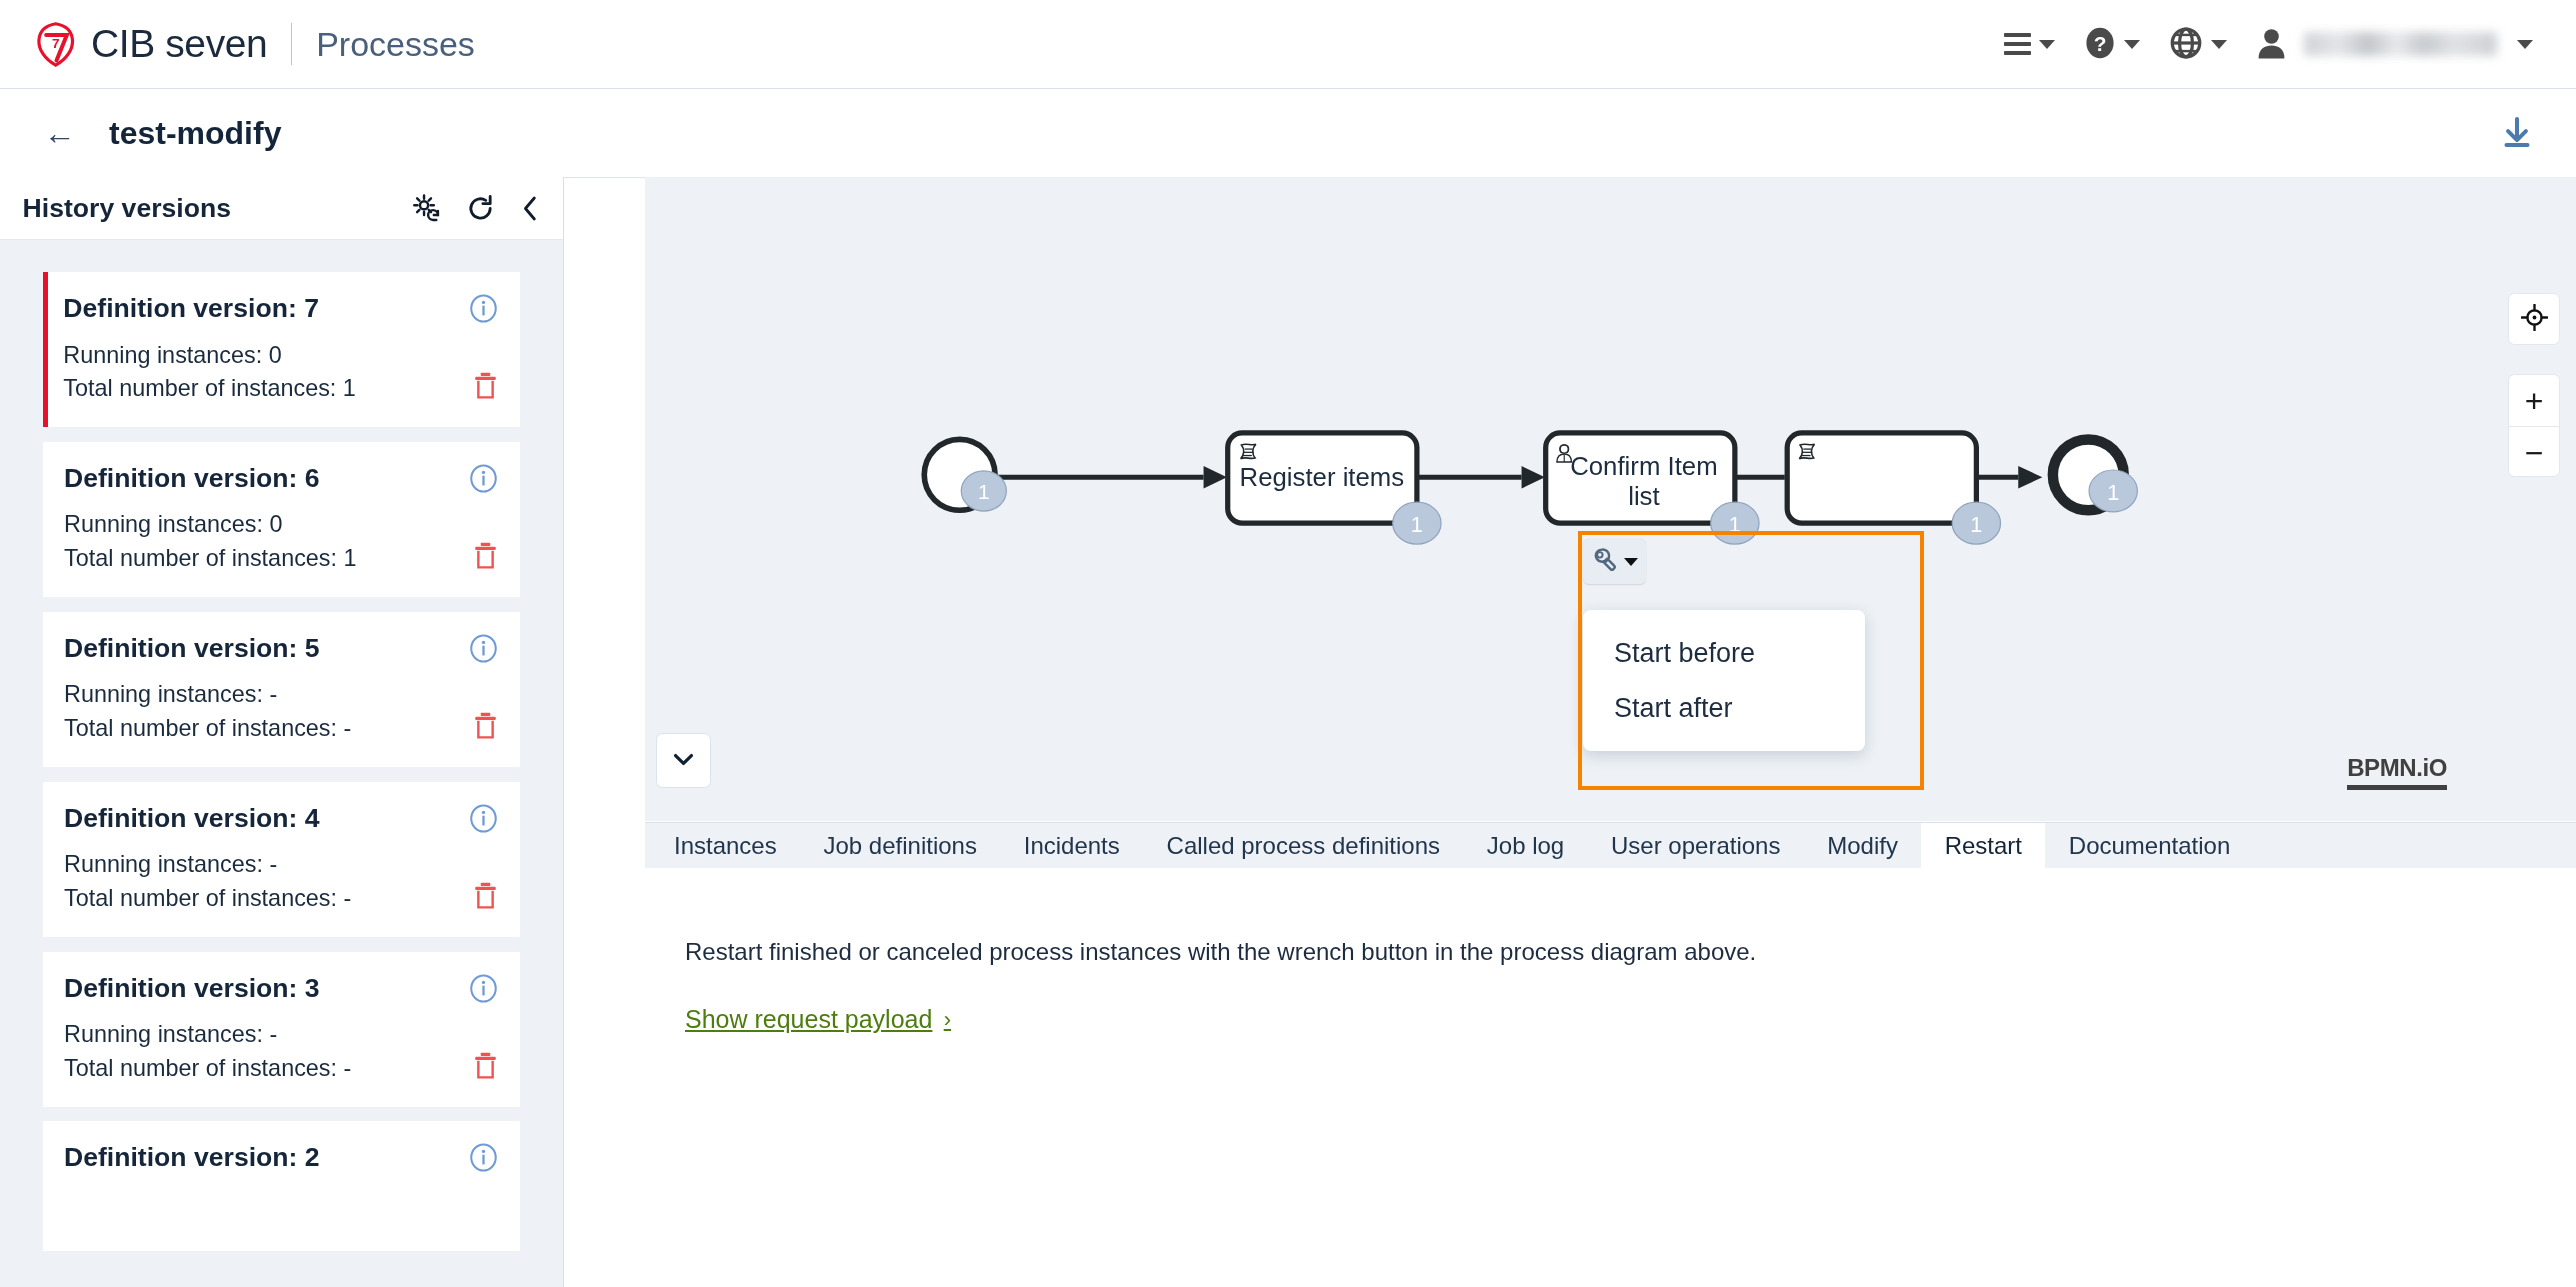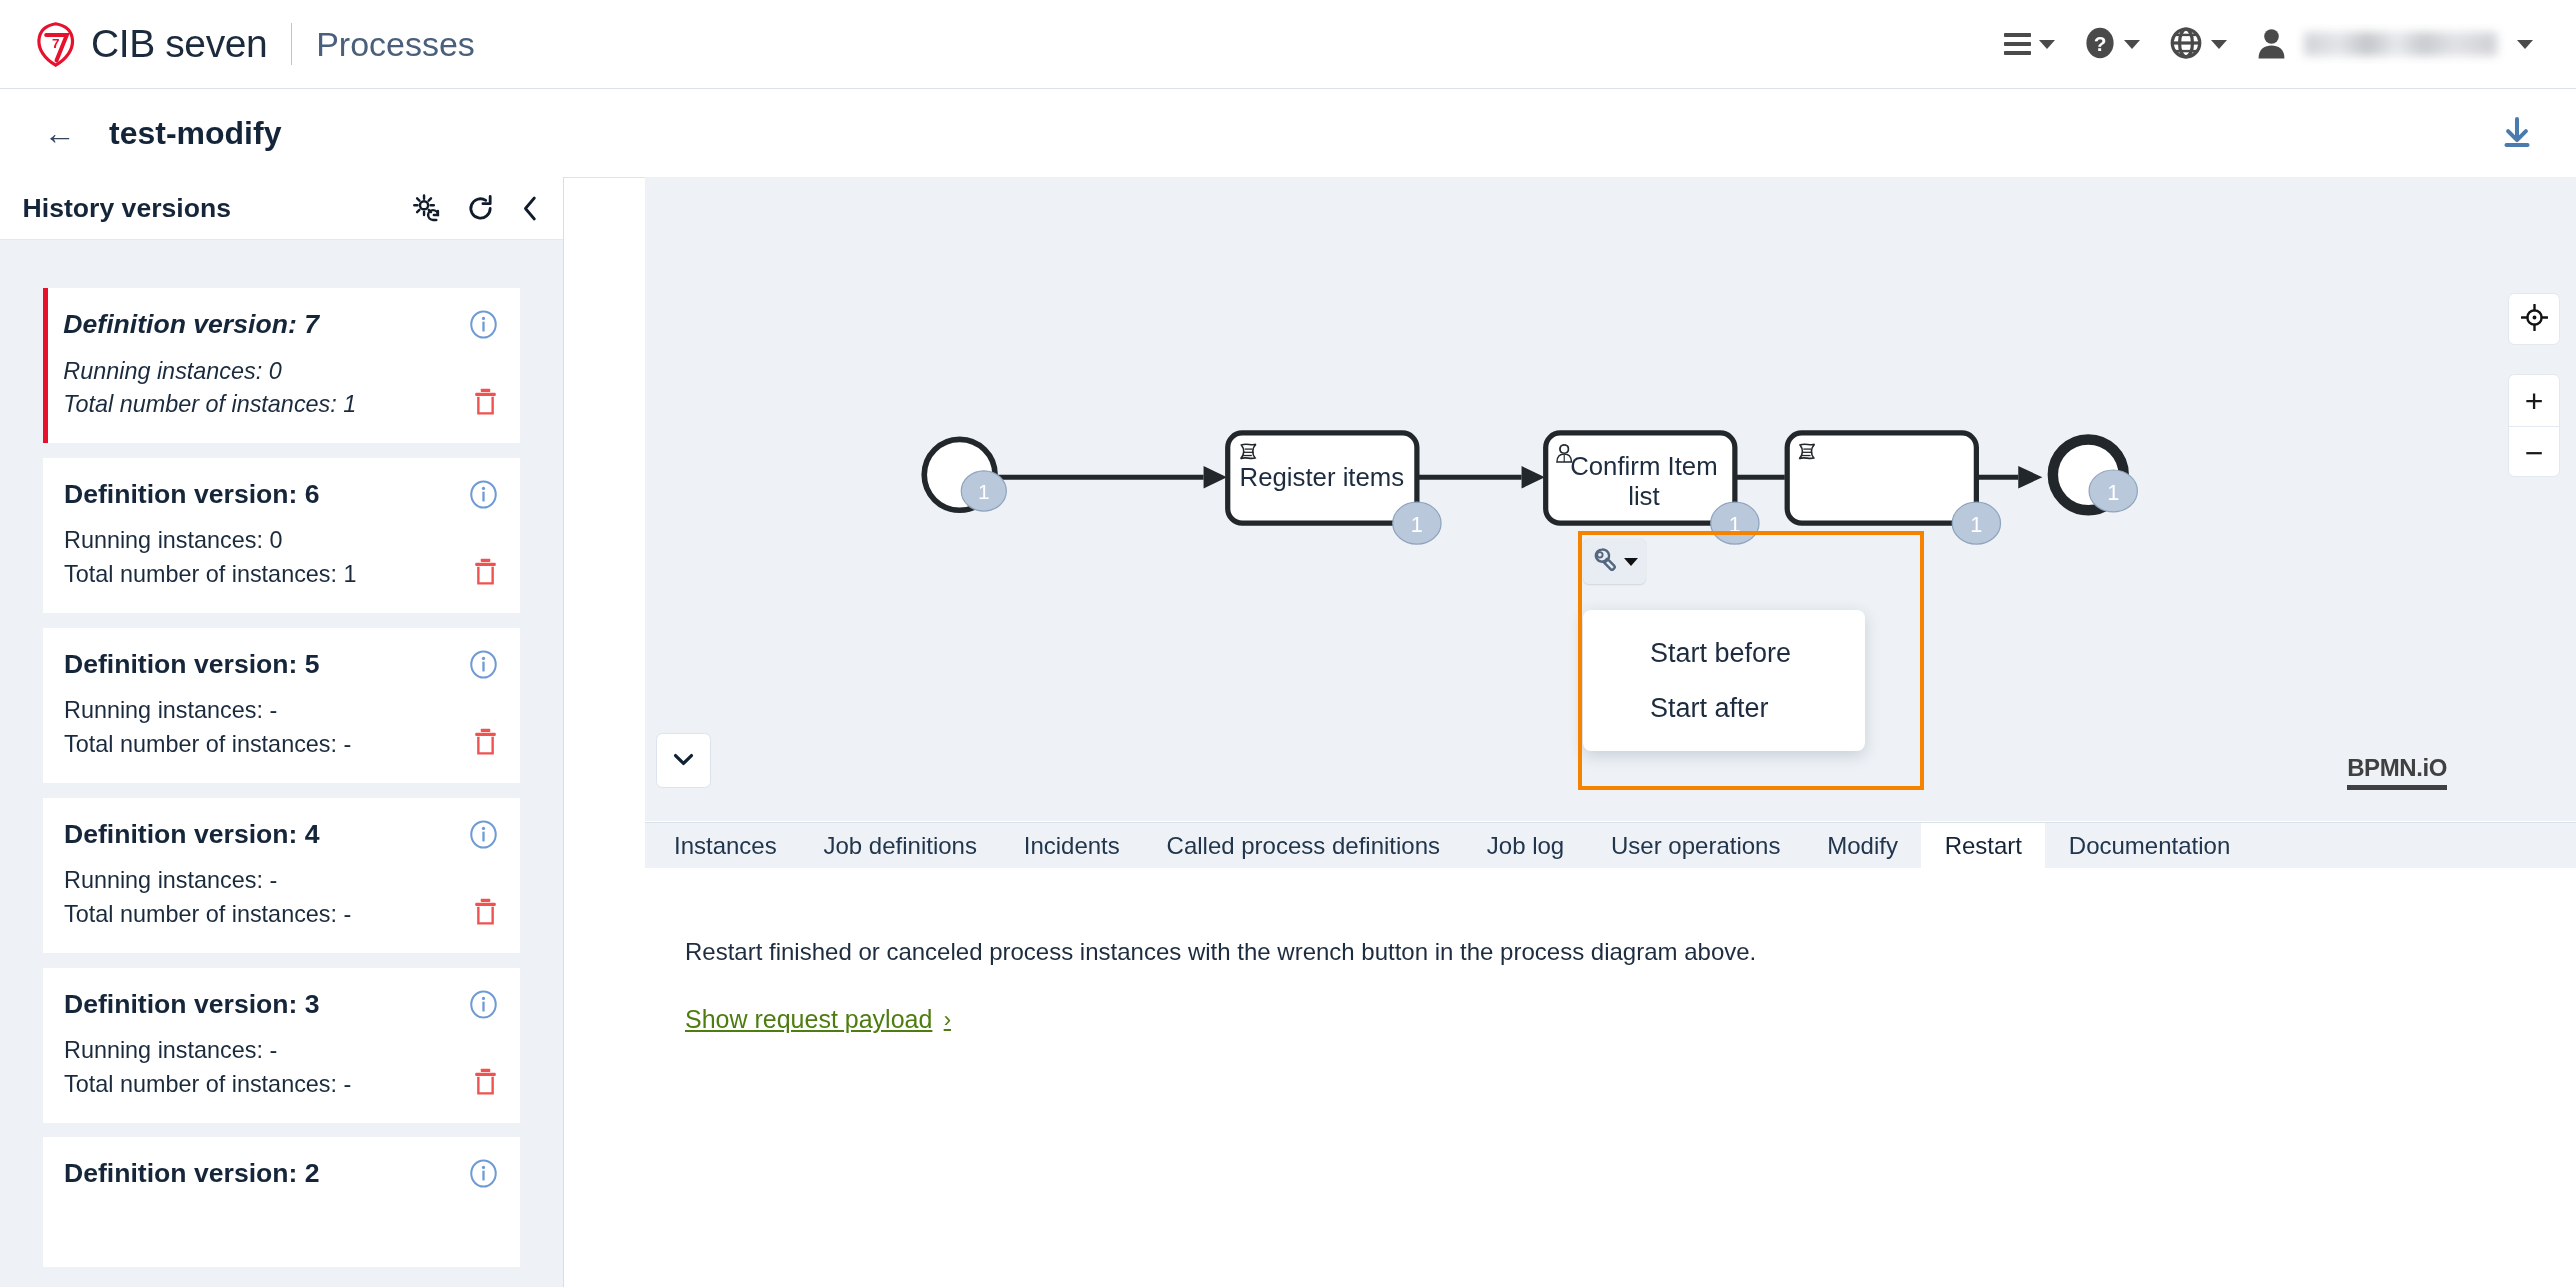--- a/index.html
+++ b/index.html
@@ -83,21 +83,21 @@
   .side-head-icons {
     margin-left: auto; margin-right: 21px; display: flex; align-items: center; gap: 24px;
   }
   .side-ic { cursor: pointer; display: flex; align-items: center; justify-content: center; }
 
   .ver-list { padding: 0; }
   .ver-card {
     position: relative; margin: 14.5px 43px 0 43px; background: #fff;
     min-height: 130px; padding: 21px 0 21px 21px;
   }
-  .ver-card.first { margin-top: 48px; font-style: italic; }
+  .ver-card.first { margin-top: 32px; }
   .ver-card.selected { border-left: 5.6px solid #e8112d; padding-left: 15.3px; }
   .ver-title {
     font-size: 26.6px; font-weight: 700; color: #16263a; white-space: nowrap;
     margin-bottom: 14.5px;
   }
   .ver-line {
     font-size: 23.4px; color: #1b2b3e; white-space: nowrap; line-height: 1.45;
   }
   .info-ic { position: absolute; right: 21px; top: 21px; cursor: pointer; }
   .trash-ic { position: absolute; right: 21px; bottom: 24px; cursor: pointer; }
@@ -147,21 +147,21 @@
     width: 0; height: 0; border-left: 7.2px solid transparent;
     border-right: 7.2px solid transparent; border-top: 8.9px solid #111;
   }
   .ctx-menu {
     position: absolute; left: 938px; top: 433px; width: 282px; height: 141px;
     background: #fff; border-radius: 8px; box-shadow: 0 4.8px 14.5px rgba(20,40,70,.17);
     padding: 16px 0;
   }
   .ctx-item {
     height: 55px; display: flex; align-items: center; padding-left: 31px;
-    font-size: 27px; color: #1d2c3f; cursor: pointer; white-space: nowrap; margin-left: 36px;
+    font-size: 27px; color: #1d2c3f; cursor: pointer; white-space: nowrap;
   }
   .hl-box {
     position: absolute; left: 933px; top: 354px; width: 346px; height: 259px;
     border: 4px solid #f58300; pointer-events: none;
   }
 
   
   .tabs-row {
     position: absolute; left: 645px; top: 822px; width: 1931px; height: 46px;
     background: #eef2f6; border-top: 0.8px solid #d9e1e9;

